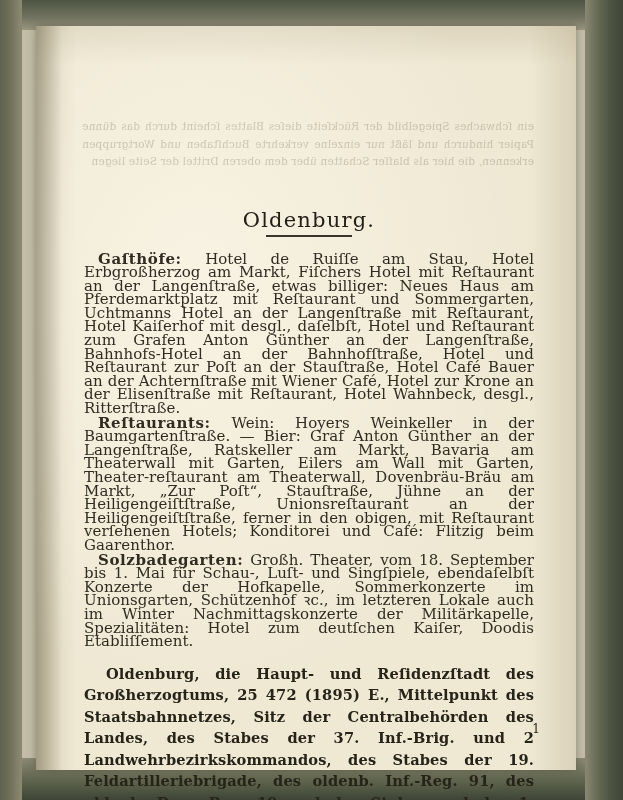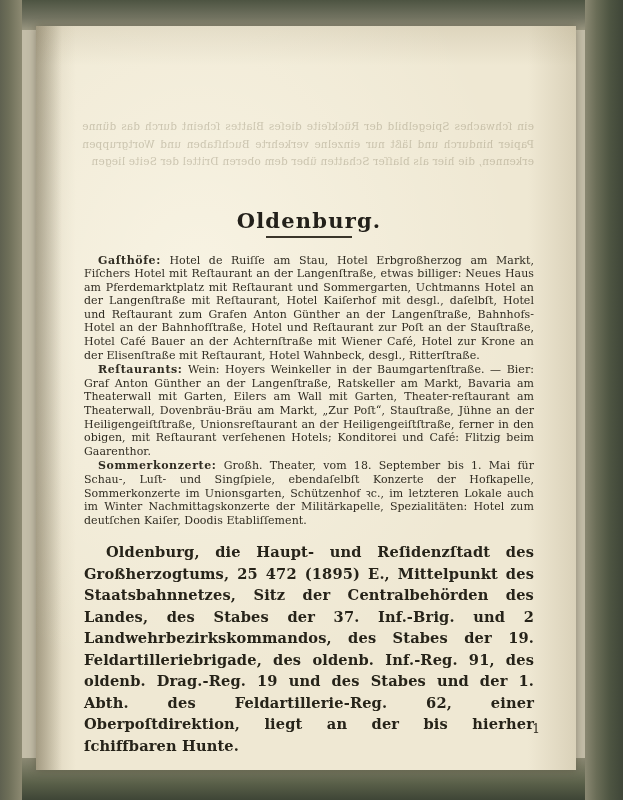--- a/index.html
+++ b/index.html
@@ -107,36 +107,36 @@
     left: 22px;
     top: 160px;
     width: 450px;
     color: #2e2a20;
   }
 
   h1.city {
     margin: 0 0 16px 0;
     text-align: center;
     font-size: 21px;
-    font-weight: bold;
+    font-weight: normal;
     letter-spacing: 1.2px;
     color: #23201a;
     font-family: "DejaVu Serif", serif;
   }
   h1.city .under {
     display: block;
     width: 86px;
     height: 1.5px;
     background: #3a352a;
     margin: 3px auto 0 auto;
   }
 
   p.small {
     margin: 0 0 1px 0;
-    font-size: 11px;
+    font-size: 15px;
     line-height: 13.6px;
     text-align: justify;
     text-indent: 14px;
     letter-spacing: 0.05px;
     color: #302c22;
   }
   p.small .lead {
     font-weight: bold;
     letter-spacing: 0.6px;
   }
@@ -183,21 +183,21 @@
         <span>Oldenburg.</span>
         <span class="under"></span>
       </h1>
 
       <p class="small"><span class="lead">Gaſthöfe:</span><span> Hotel de Ruiſſe am Stau, Hotel Erbgroßherzog am Markt, Fiſchers Hotel mit Reſtaurant an der Langenſtraße, etwas billiger: Neues Haus am Pferdemarktplatz mit Reſtaurant und Sommergarten, Uchtmanns Hotel an der Langenſtraße mit Reſtaurant, Hotel Kaiſerhof mit desgl., daſelbſt, Hotel und Reſtaurant zum Grafen Anton Günther an der Langenſtraße, Bahnhofs-Hotel an der Bahnhofſtraße, Hotel und Reſtaurant zur Poſt an der Stauſtraße, Hotel Café Bauer an der Achternſtraße mit Wiener Café, Hotel zur Krone an der Elisenſtraße mit Reſtaurant, Hotel Wahnbeck, desgl., Ritterſtraße.</span></p>
 
       <p class="small"><span class="lead">Reſtaurants:</span><span> Wein: Hoyers Weinkeller in der Baumgartenſtraße. — Bier: Graf Anton Günther an der Langenſtraße, Ratskeller am Markt, Bavaria am Theaterwall mit Garten, Eilers am Wall mit Garten, Theater-reſtaurant am Theaterwall, Dovenbräu-Bräu am Markt, „Zur Poſt“, Stauſtraße, Jühne an der Heiligengeiſtſtraße, Unionsreſtaurant an der Heiligengeiſtſtraße, ferner in den obigen, mit Reſtaurant verſehenen Hotels; Konditorei und Café: Flitzig beim Gaarenthor.</span></p>
 
 
 
-      <p class="small"><span class="lead">Sommerkonzerte:</span><span> Großh. Theater, vom 18. September bis 1. Mai für Schau-, Luſt- und Singſpiele, ebendaſelbſt Konzerte der Hofkapelle, Sommerkonzerte im Unionsgarten, Schützenhof ꝛc., im letzteren Lokale auch im Winter Nachmittagskonzerte der Militärkapelle, Spezialitäten: Hotel zum deutſchen Kaiſer, Doodis Etabliſſement.</span></p>
+      <p class="small"><span class="lead">Solzbadegarten:</span><span> Großh. Theater, vom 18. September bis 1. Mai für Schau-, Luſt- und Singſpiele, ebendaſelbſt Konzerte der Hofkapelle, Sommerkonzerte im Unionsgarten, Schützenhof ꝛc., im letzteren Lokale auch im Winter Nachmittagskonzerte der Militärkapelle, Spezialitäten: Hotel zum deutſchen Kaiſer, Doodis Etabliſſement.</span></p>
 
       <p class="main">Oldenburg, die Haupt- und Reſidenzſtadt des Großherzogtums, 25 472 (1895) E., Mittelpunkt des Staatsbahnnetzes, Sitz der Centralbehörden des Landes, des Stabes der 37. Inf.-Brig. und 2 Landwehrbezirkskommandos, des Stabes der 19. Feldartilleriebrigade, des oldenb. Inf.-Reg. 91, des oldenb. Drag.-Reg. 19 und des Stabes und der 1. Abth. des Feldartillerie-Reg. 62, einer Oberpoſtdirektion, liegt an der bis hierher ſchiffbaren Hunte.</p>
 
     </div>
 
     <div class="pagenum">1</div>
 
   </div>
 </div>
 

